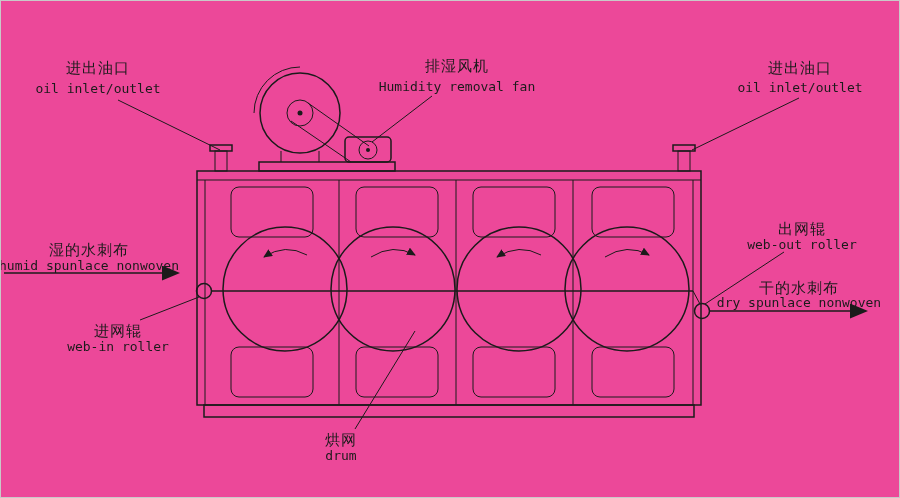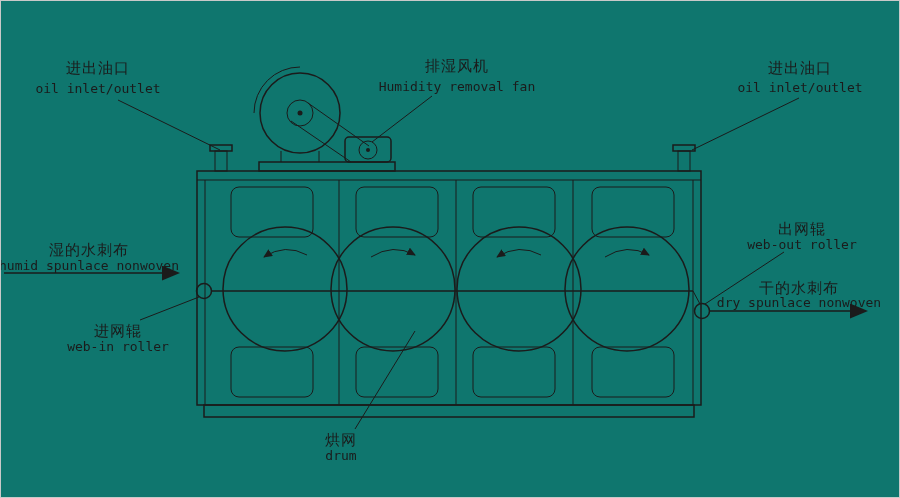--- a/index.html
+++ b/index.html
@@ -1,21 +1,21 @@
 <!DOCTYPE html>
 <html><head>
 <meta charset="utf-8">
 <style>
   html,body{margin:0;padding:0;}
   body{background:#ffffff;font-family:"DejaVu Sans Mono","Liberation Mono",monospace;}
   .canvas{
     position:relative;
     width:900px;height:498px;
     box-sizing:border-box;
-    background:#0f766e;
+    background:#ec4899;
     border:1px solid #c9c9c9;
     overflow:hidden;
   }
   svg{display:block;}
   svg text{fill:#1b1b1b;}
   .zh{font-size:15px;letter-spacing:1px;font-family:"DejaVu Sans","Liberation Sans",sans-serif;}
   .en{font-size:13px;font-family:"DejaVu Sans Mono","Liberation Mono",monospace;}
   .stroke{stroke:#1b1b1b;fill:none;}
   .w1{stroke-width:1;}
   .w15{stroke-width:1.5;}

